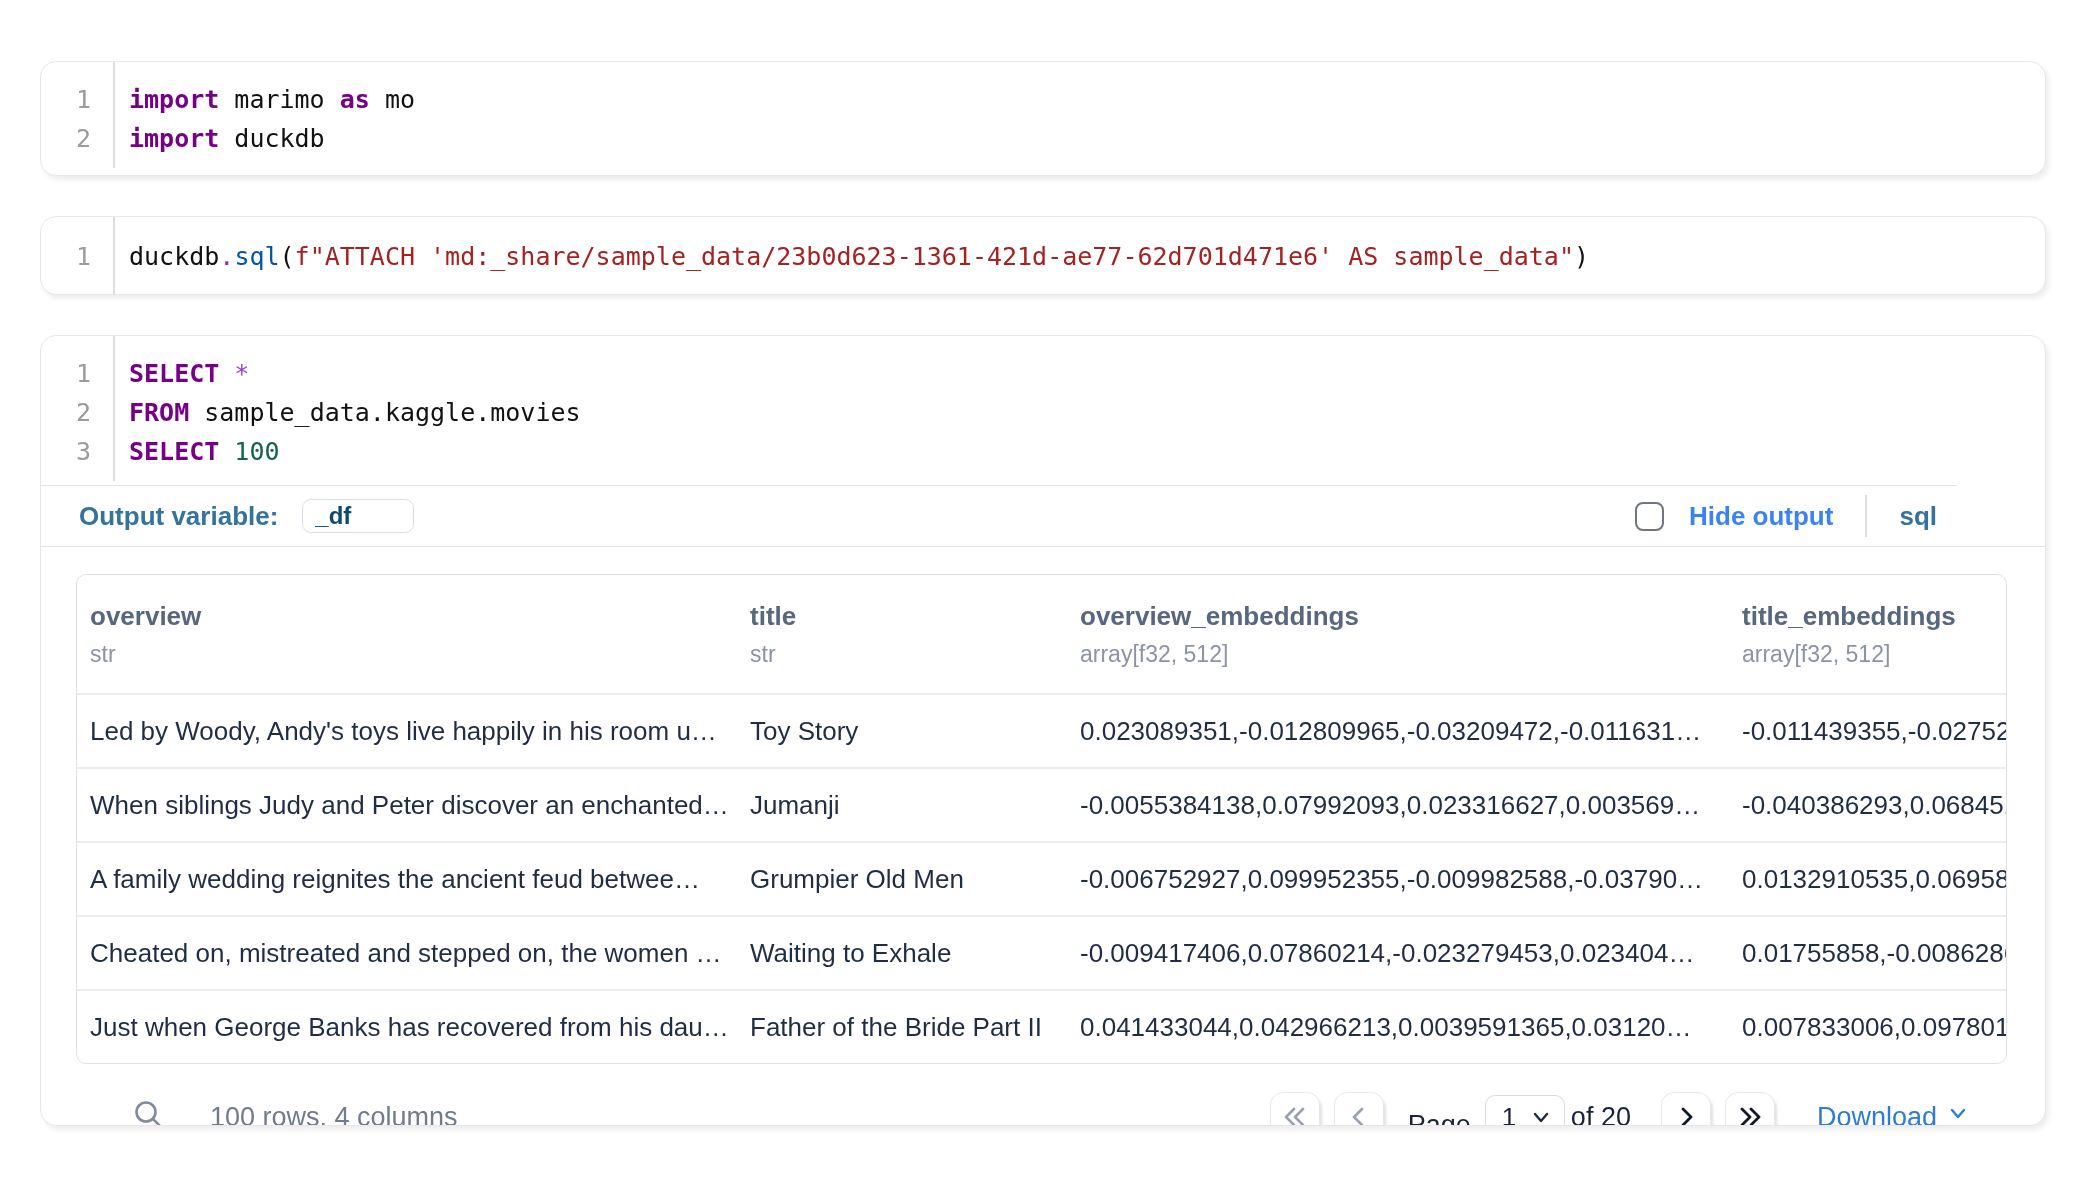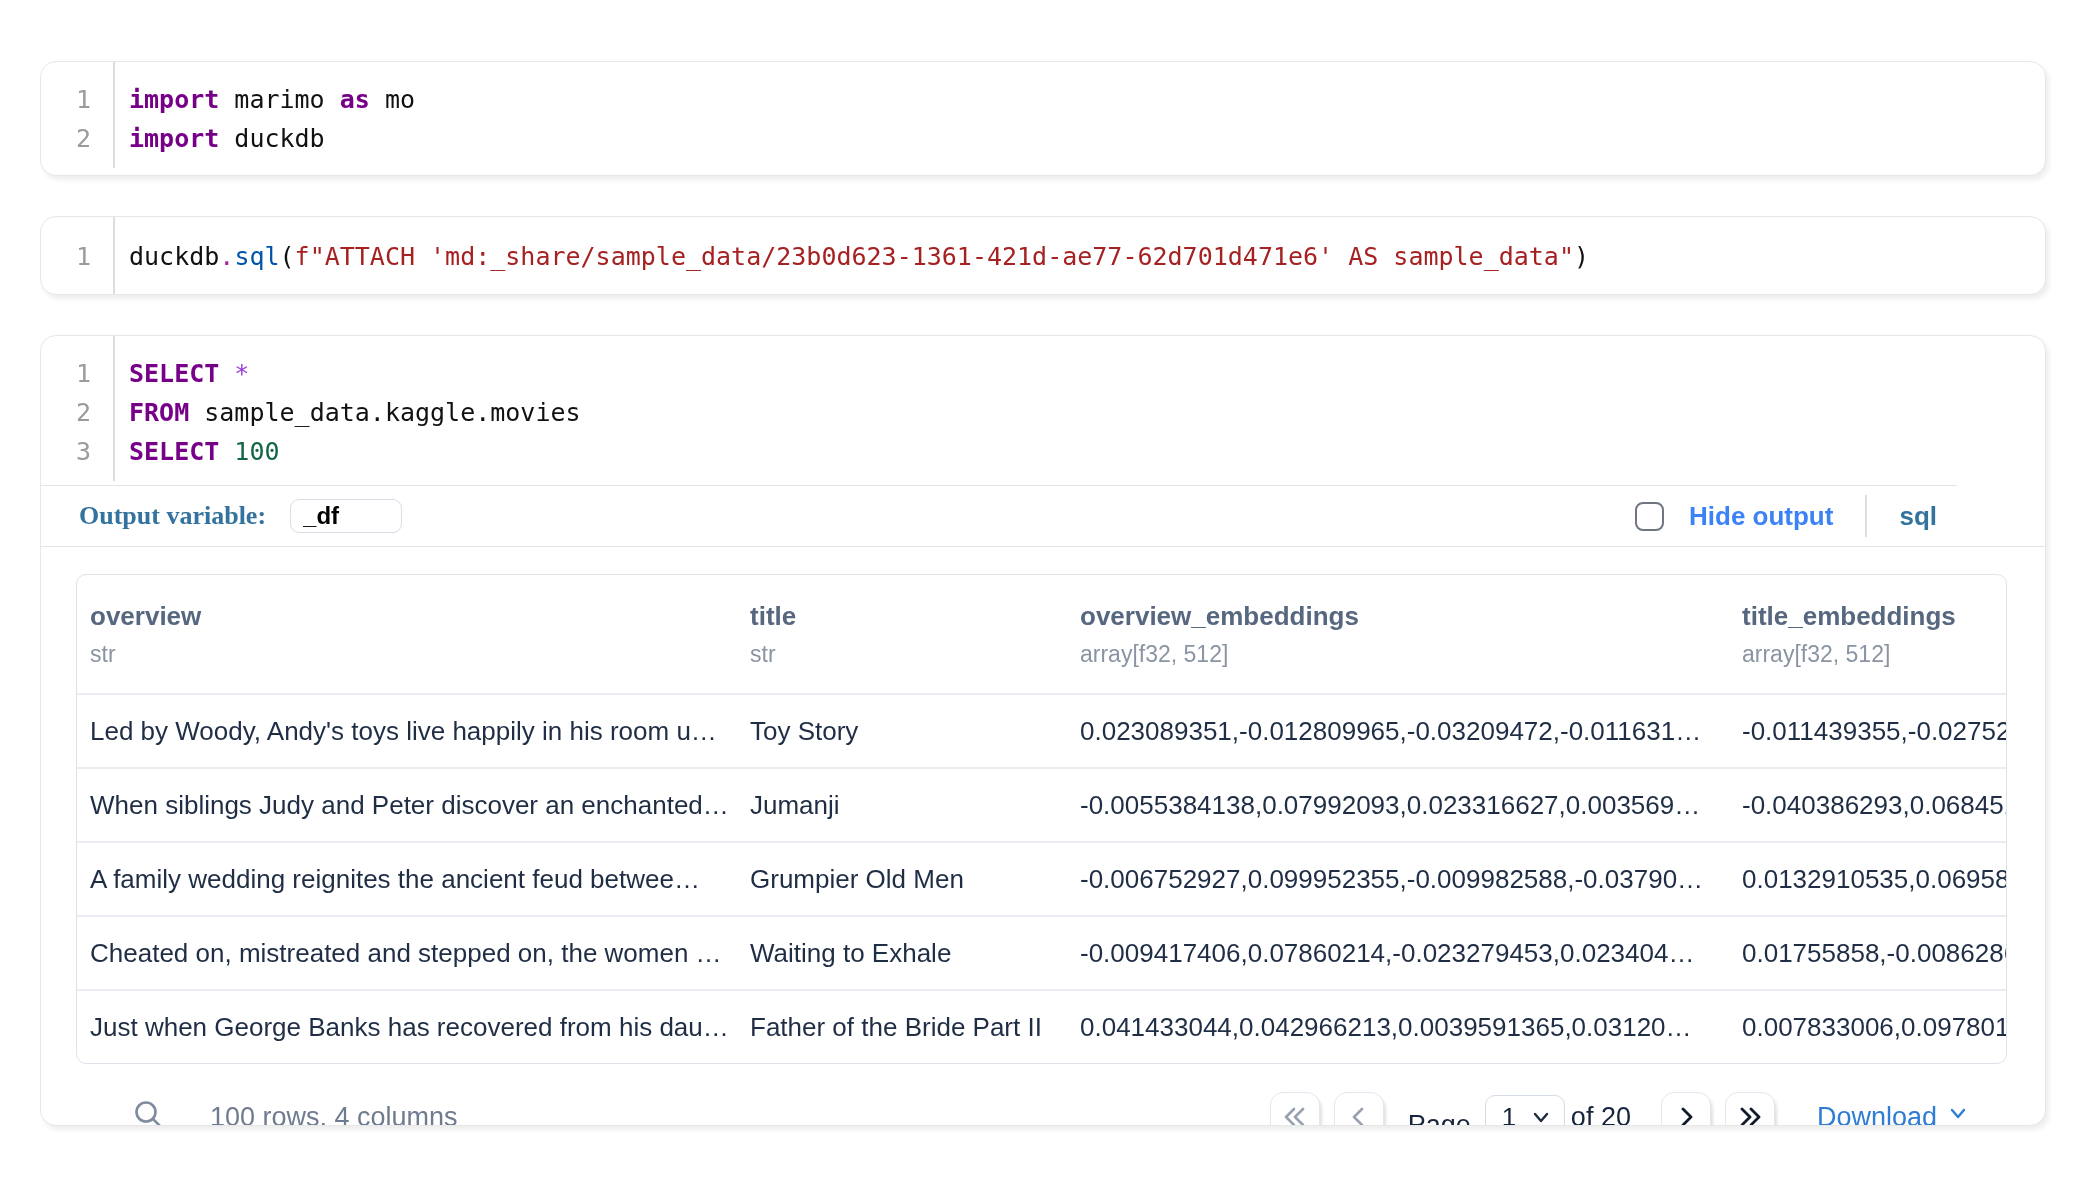--- a/index.html
+++ b/index.html
@@ -31,24 +31,24 @@
   .tok.dot  { color:#a626a4; }
   .tok.star { color:#9a41d8; }
   .tok.fn   { color:#0055aa; }
   .tok.str  { color:#a62121; }
   .tok.num  { color:#116644; }
 
   
   .hr-part { height:0; border-top:1.5px solid #e4e4e4; margin:4px 88px 0 0; }
   .hr-full { height:0; border-top:1.5px solid #e4e4e4; }
   .controls { display:flex; align-items:center; height:60px; padding:0 108px 0 38px; }
-  .ctl-label { color:#33739e; font-weight:bold; font-size:26px;font-family:Liberation Serif, serif; }
+  .ctl-label { color:#33739e; font-weight:bold; font-size:26px; }
   .var-input { margin-left:24px; width:112px; height:34px; border:1.5px solid #d8dee6;
                border-radius:9px; font-family:"Liberation Sans", sans-serif;
-               font-size:24px; font-weight:bold; color:#000000; padding:0 12px; outline:none; }
+               font-size:24px; font-weight:bold; color:#0c4a6e; padding:0 12px; outline:none; }
   .ctl-right { margin-left:auto; display:flex; align-items:center; }
   .checkbox  { width:29px; height:29px; border:2.5px solid #6f7680; border-radius:8px;
                background:#fff; }
   .cb-label  { margin-left:25px; color:#3b82f6; font-weight:bold; font-size:26px; }
   .vsep      { width:2px; height:42px; background:#dbdfe5; margin:0 32px; }
   .lang-label{ color:#33739e; font-weight:bold; font-size:26px; }
 
   
   .output { padding:27px 40px 0 35px; }
   .dtable { width:1931px; border:1.5px solid #dde2e9; border-radius:10px; overflow:hidden; }

